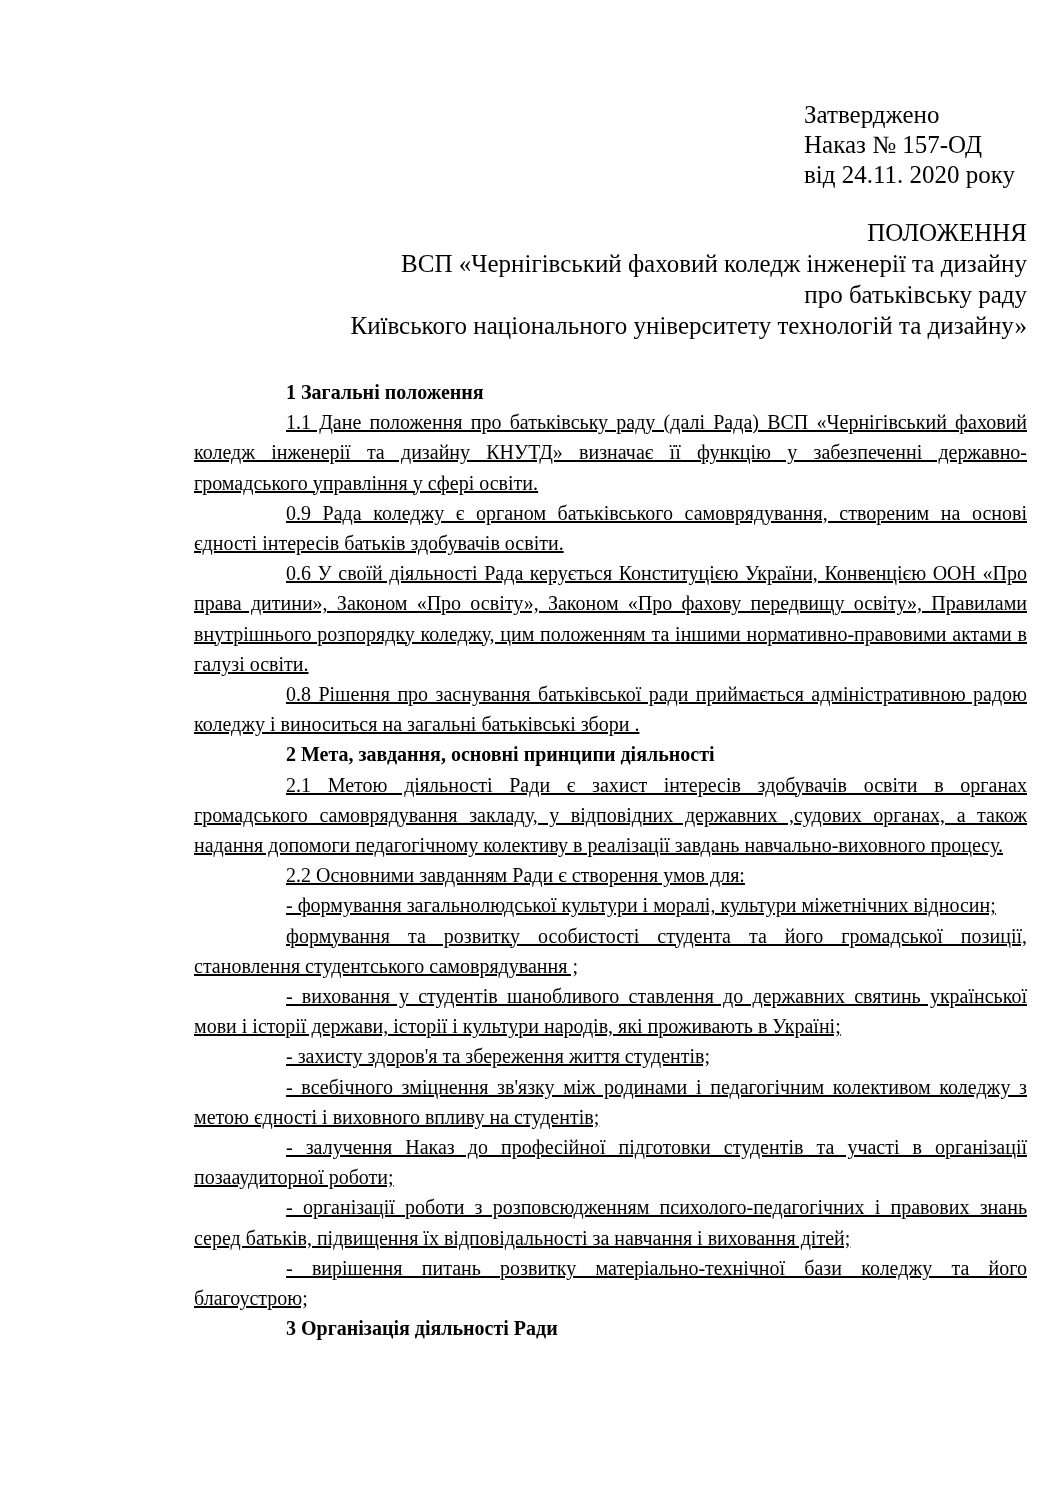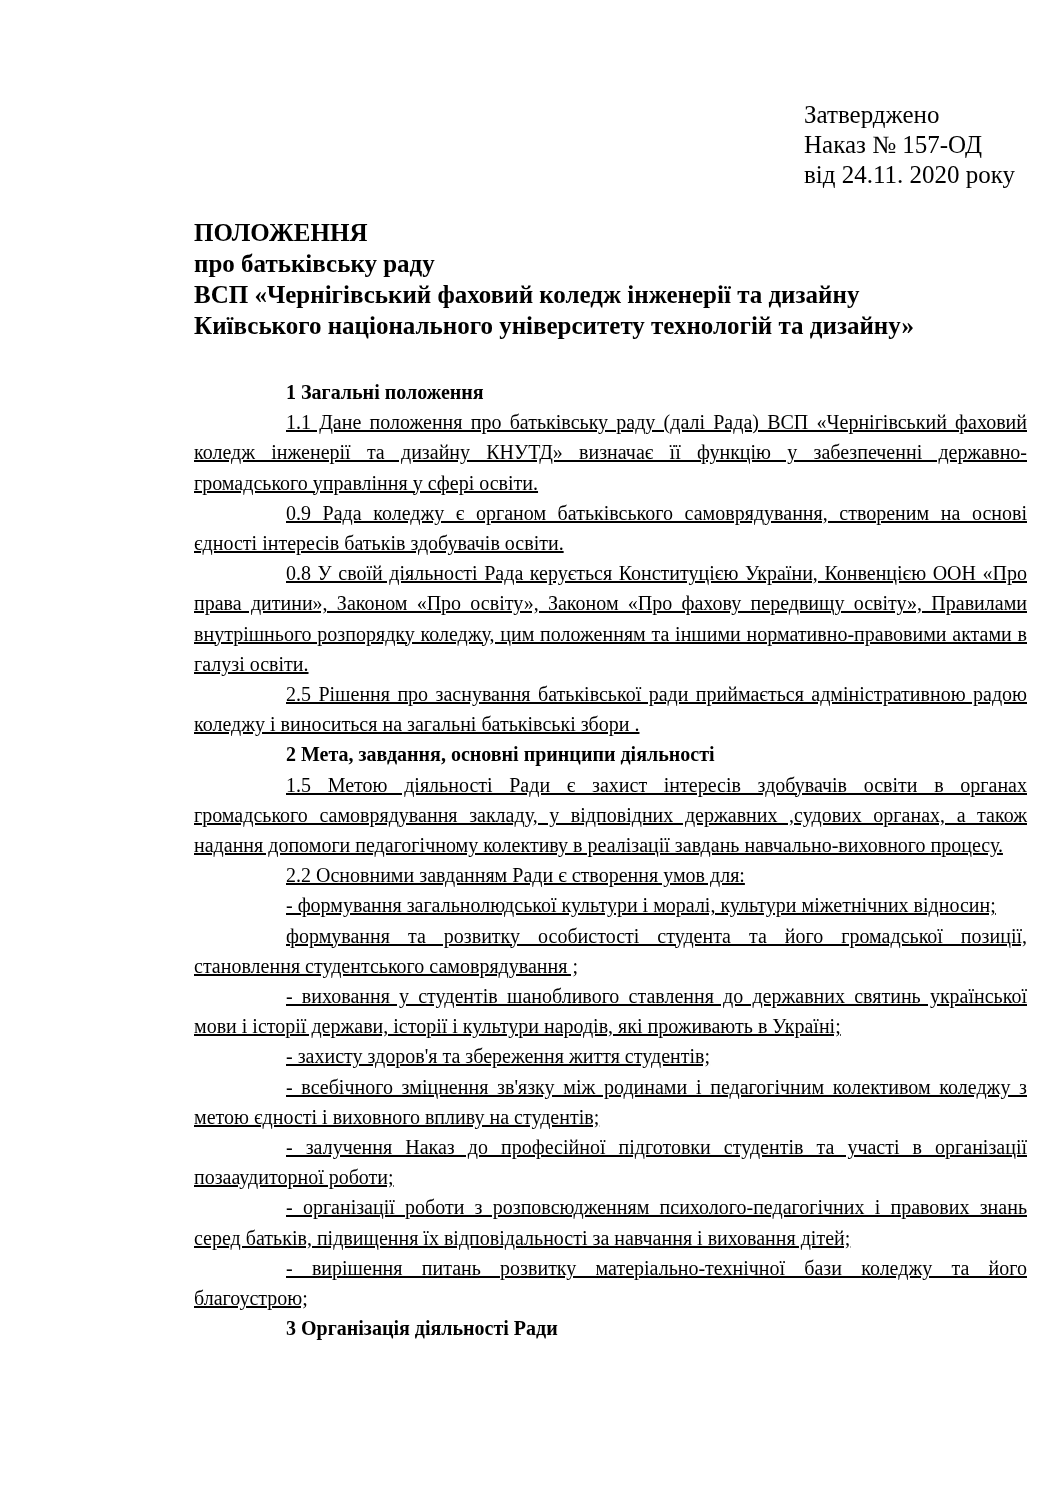--- a/index.html
+++ b/index.html
@@ -1,55 +1,55 @@
 <!DOCTYPE html>
 <html><head>
 <meta charset="utf-8">
 <style>
   html, body { margin: 0; padding: 0; background: #ffffff; }
   body { width: 1058px; height: 1497px; position: relative; overflow: hidden;
          font-family: "Liberation Serif", "DejaVu Serif", serif; color: #000; }
   .page { position: absolute; left: 0; top: 0; width: 1058px; height: 1497px; background: #fff; margin-left: 44px; }
   .approval { position: absolute; left: 760px; top: 100px; font-size: 25px; line-height: 30px; }
   .approval div { white-space: nowrap; }
-  .title-block { position: absolute; left: 150px; width: 833px; top: 217px; text-align: left;
-                 font-weight: bold; font-size: 25px; line-height: 31px; }
+  .title-block { position: absolute; left: 150px; width: 833px; top: 217px; text-align: right;
+                 font-weight: normal; font-size: 25px; line-height: 31px; }
   .title-block div { white-space: nowrap; }
   .body { position: absolute; left: 150px; top: 377px; width: 833px; font-size: 20px; line-height: 30.2px; }
   .p { text-align: justify; text-align-last: left; margin: 0; }
   .ind { text-indent: 92px; text-decoration: underline; }
   .h { font-weight: bold; text-indent: 92px; margin: 0; }
 </style>
 </head>
 <body>
 
 <div class="page">
 
   <div class="approval">
     <div>Затверджено</div>
     <div>Наказ № 157-ОД</div>
     <div>від  24.11. 2020 року</div>
   </div>
 
   <div class="title-block">
     <div>ПОЛОЖЕННЯ</div>
+    <div>ВСП «Чернігівський фаховий коледж інженерії та дизайну</div>
     <div>про батьківську раду</div>
-    <div>ВСП «Чернігівський фаховий коледж інженерії та дизайну</div>
     <div>Київського національного університету технологій та дизайну»</div>
   </div>
 
   <div class="body">
     <p class="h">1 Загальні положення</p>
     <p class="p ind">1.1 Дане положення про батьківську раду (далі Рада) ВСП «Чернігівський фаховий  коледж інженерії та дизайну КНУТД» визначає її функцію у забезпеченні державно-громадського управління у сфері освіти.</p>
     <p class="p ind">0.9 Рада коледжу є органом батьківського самоврядування, створеним на основі єдності інтересів батьків здобувачів освіти.</p>
-    <p class="p ind">0.8 У своїй діяльності Рада керується Конституцією України, Конвенцією ООН «Про права дитини», Законом «Про освіту», Законом «Про фахову передвищу освіту», Правилами  внутрішнього розпорядку коледжу, цим положенням та іншими нормативно-правовими актами в галузі освіти.</p>
-    <p class="p ind">2.5 Рішення про заснування батьківської ради приймається адміністративною радою коледжу і виноситься на загальні батьківські збори .</p>
+    <p class="p ind">0.6 У своїй діяльності Рада керується Конституцією України, Конвенцією ООН «Про права дитини», Законом «Про освіту», Законом «Про фахову передвищу освіту», Правилами  внутрішнього розпорядку коледжу, цим положенням та іншими нормативно-правовими актами в галузі освіти.</p>
+    <p class="p ind">0.8 Рішення про заснування батьківської ради приймається адміністративною радою коледжу і виноситься на загальні батьківські збори .</p>
 
     <p class="h">2 Мета, завдання, основні принципи діяльності</p>
-    <p class="p ind">1.5 Метою діяльності Ради є захист інтересів здобувачів освіти в органах громадського самоврядування закладу, у відповідних державних ,судових органах, а також надання допомоги педагогічному колективу в реалізації завдань навчально-виховного процесу.</p>
+    <p class="p ind">2.1 Метою діяльності Ради є захист інтересів здобувачів освіти в органах громадського самоврядування закладу, у відповідних державних ,судових органах, а також надання допомоги педагогічному колективу в реалізації завдань навчально-виховного процесу.</p>
     <p class="p ind">2.2 Основними завданням Ради є створення умов для:</p>
     <p class="p ind">- формування загальнолюдської культури і моралі, культури міжетнічних відносин;</p>
     <p class="p ind">формування та розвитку особистості студента та його громадської позиції, становлення студентського самоврядування ;</p>
     <p class="p ind">- виховання у студентів шанобливого ставлення до державних святинь української мови і історії держави, історії і культури народів, які проживають в Україні;</p>
     <p class="p ind">- захисту здоров'я та збереження життя студентів;</p>
     <p class="p ind">- всебічного зміцнення зв'язку між родинами і педагогічним колективом коледжу з метою єдності і виховного впливу на студентів;</p>
     <p class="p ind">- залучення Наказ до професійної підготовки студентів та участі в організації позааудиторної роботи;</p>
     <p class="p ind">- організації роботи з розповсюдженням психолого-педагогічних і правових знань серед батьків, підвищення їх відповідальності за навчання і виховання дітей;</p>
     <p class="p ind">- вирішення питань розвитку матеріально-технічної бази коледжу та його благоустрою;</p>
 

